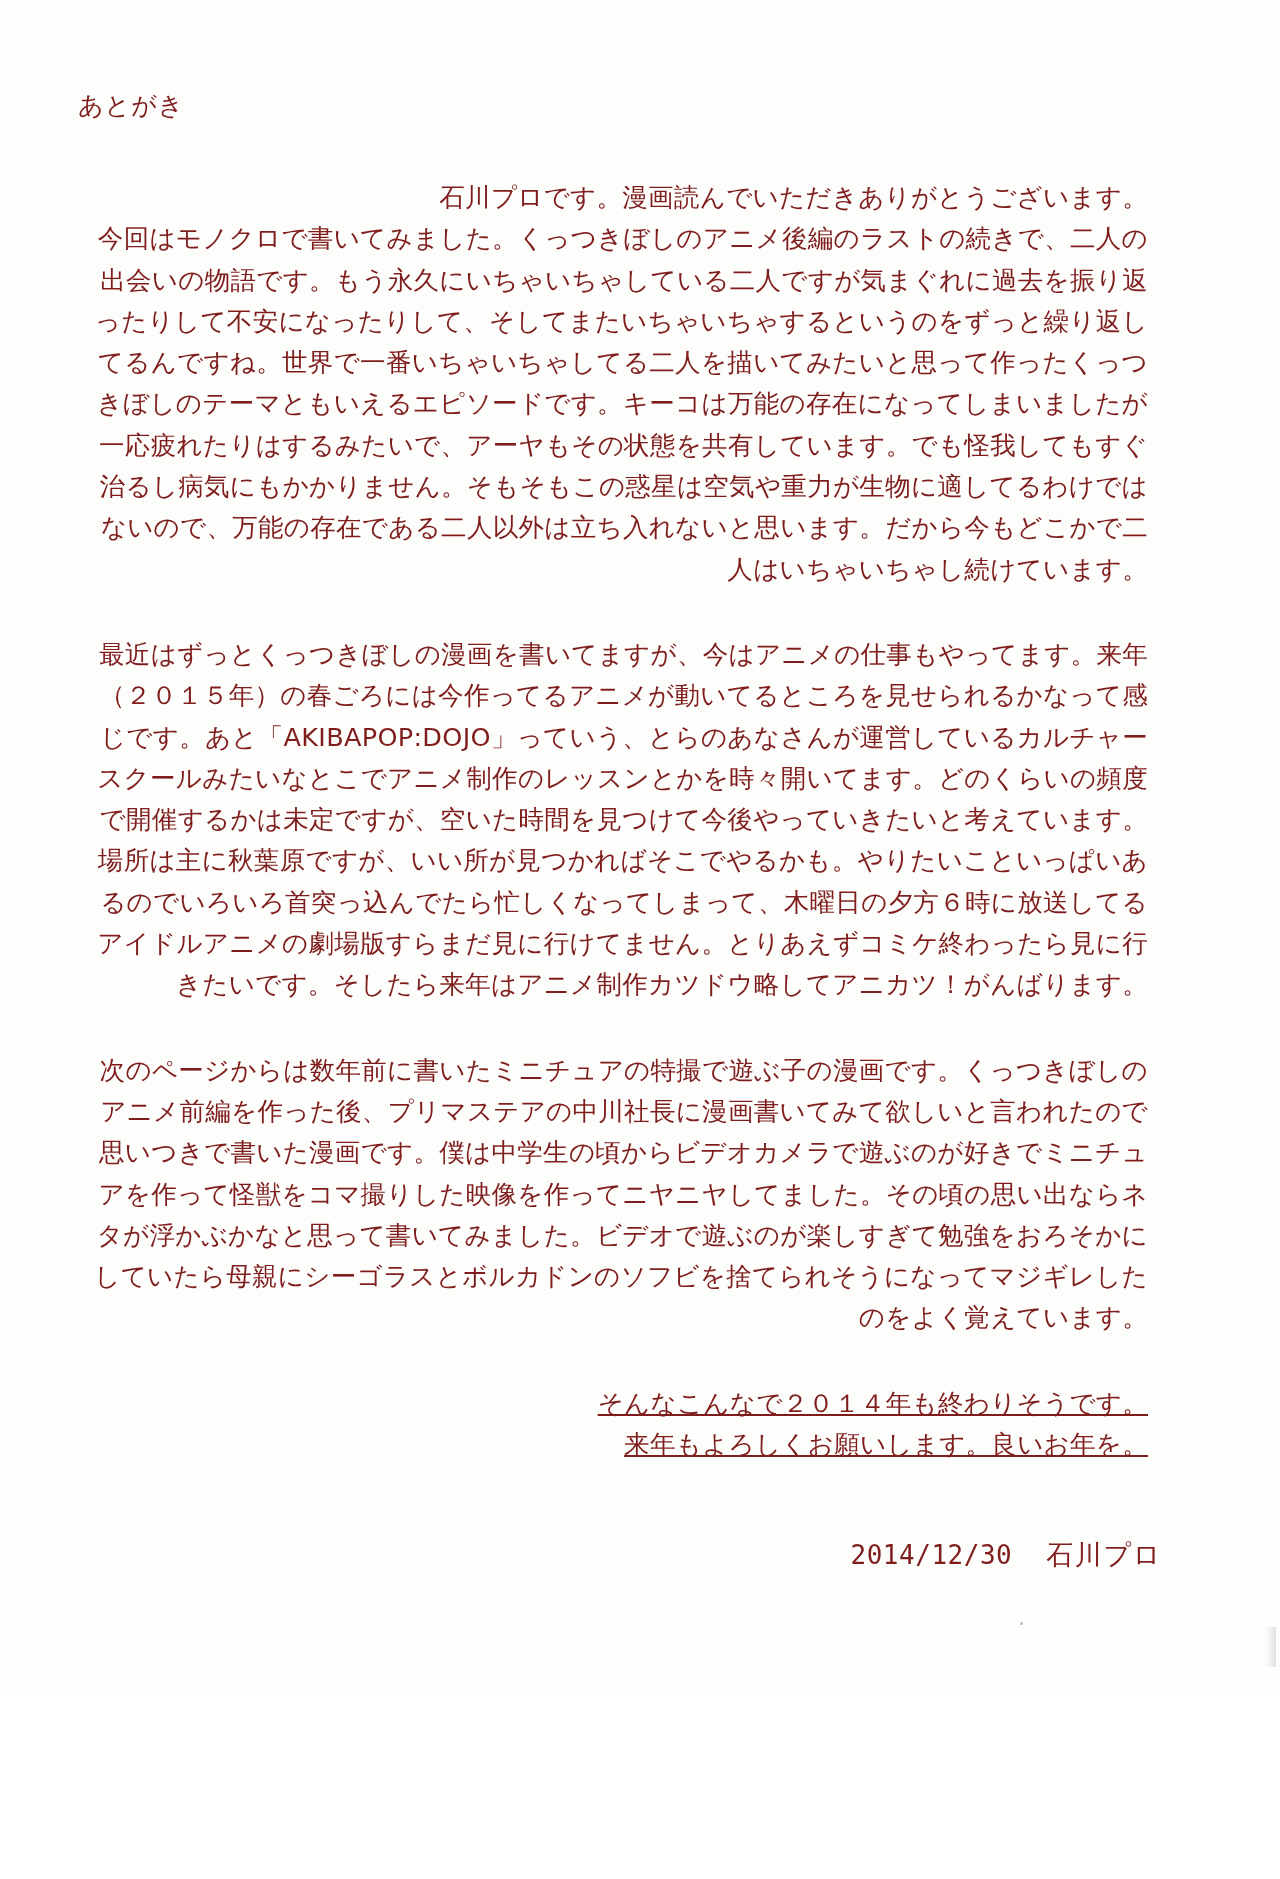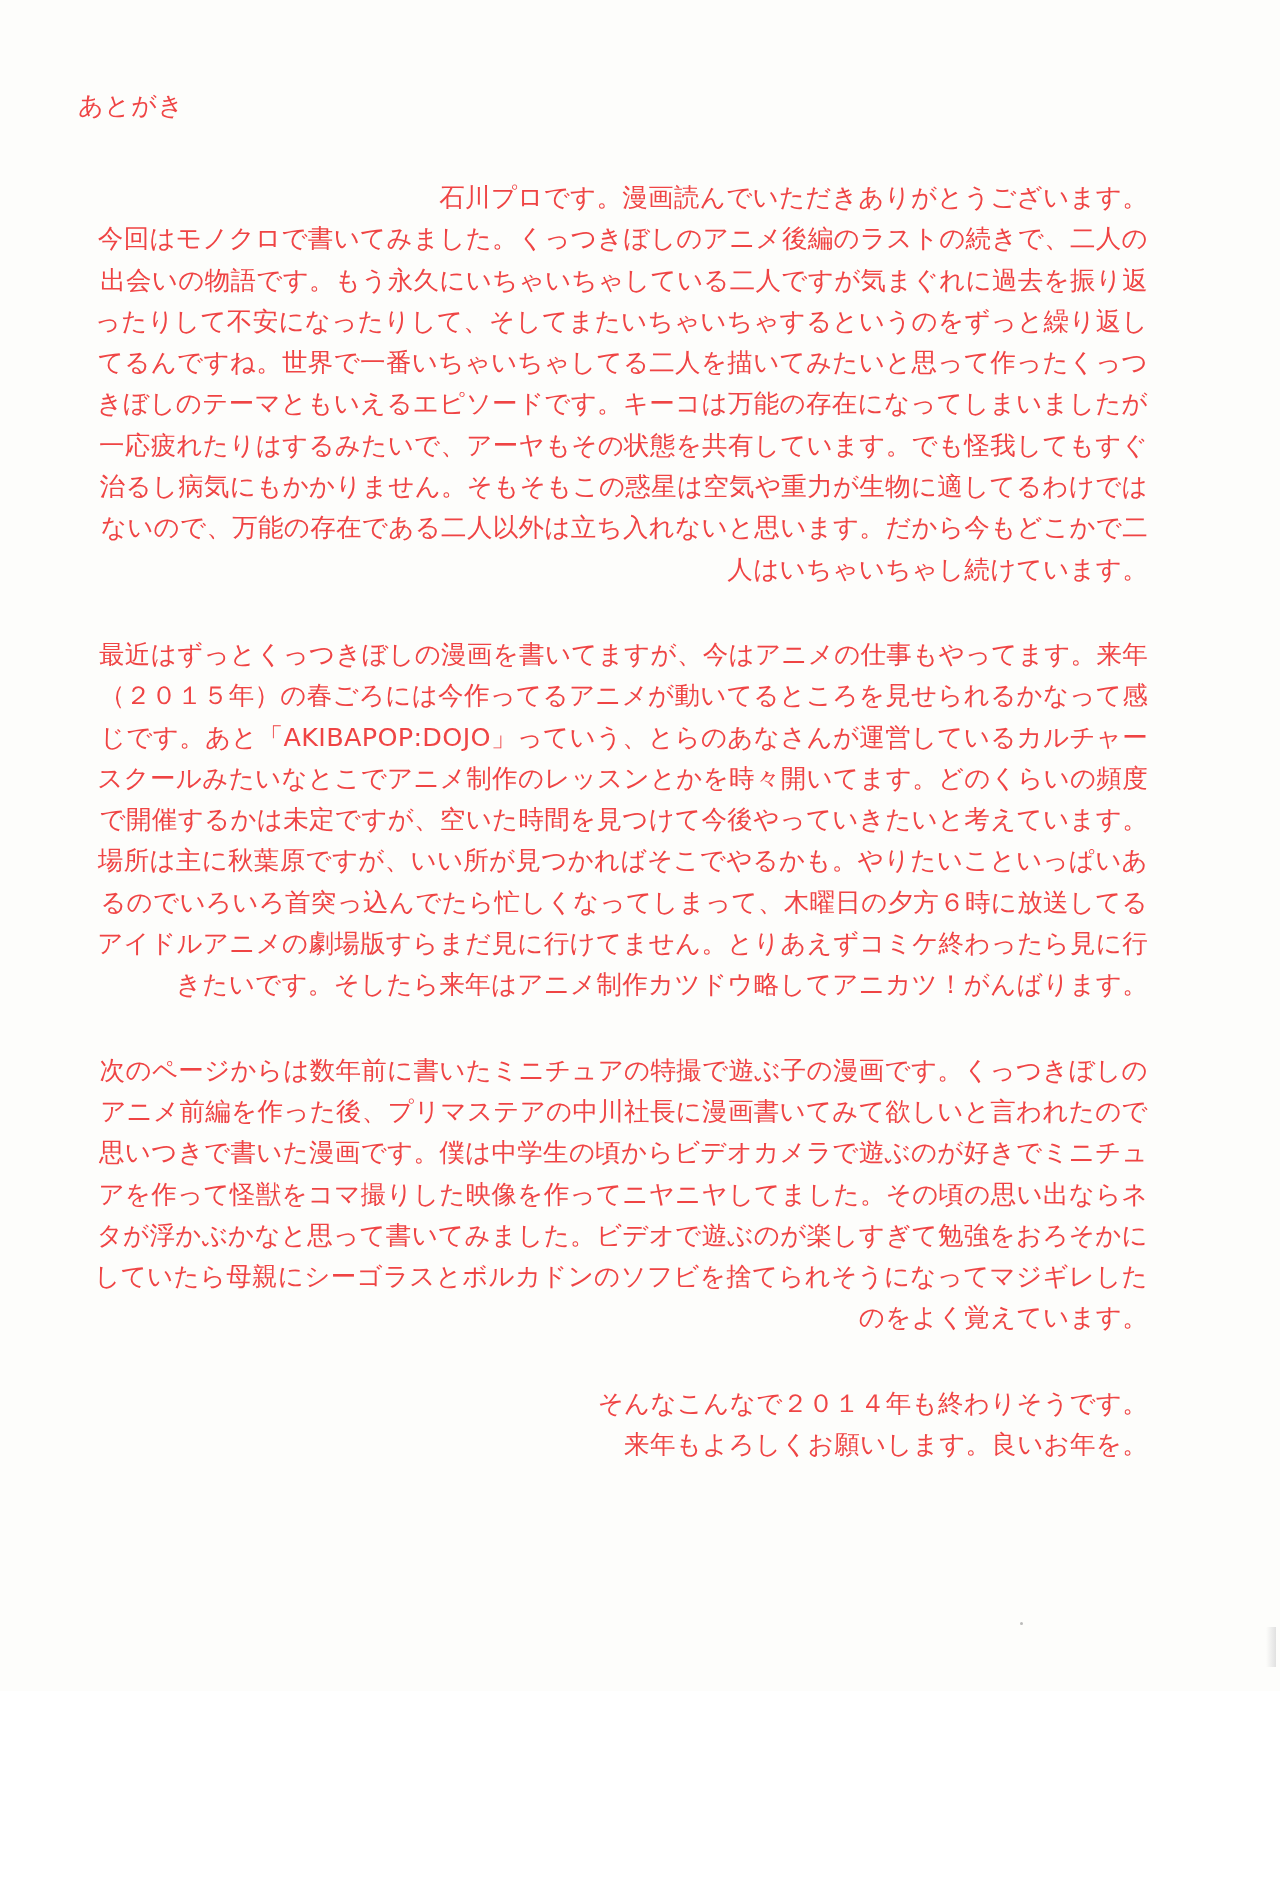--- a/index.html
+++ b/index.html
@@ -8,21 +8,21 @@
     background: #ffffff;
   }
   .page {
     position: relative;
     width: 1280px;
     height: 1691px;
     background: #fdfdfb;
     box-sizing: border-box;
     overflow: hidden;
     font-family: "DejaVu Sans", "Liberation Sans", sans-serif;
-    color: #ef4444;
+    color: #7f1d1d;
   }
   .content {
     position: absolute;
     left: 78px;
     top: 88px;
     width: 1070px;
   }
   .heading {
     font-size: 25px;
     line-height: 1.4;
@@ -34,20 +34,21 @@
     font-size: 25.5px;
     line-height: 1.62;
     letter-spacing: 0.012em;
     margin: 0 0 44px 0;
     text-align: right;
     white-space: pre-wrap;
     word-break: break-all;
   }
   .para.last {
     margin-bottom: 8px;
+    text-decoration: underline;
   }
   .signature {
     position: absolute;
     right: 118px;
     bottom: 118px;
     font-size: 27px;
     letter-spacing: 0.06em;
     white-space: nowrap;
   }
   .signature .date {
@@ -86,16 +87,19 @@
     <h1 class="heading">あとがき</h1>
 
     <p class="para">石川プロです。漫画読んでいただきありがとうございます。
 今回はモノクロで書いてみました。くっつきぼしのアニメ後編のラストの続きで、二人の出会いの物語です。もう永久にいちゃいちゃしている二人ですが気まぐれに過去を振り返ったりして不安になったりして、そしてまたいちゃいちゃするというのをずっと繰り返してるんですね。世界で一番いちゃいちゃしてる二人を描いてみたいと思って作ったくっつきぼしのテーマともいえるエピソードです。キーコは万能の存在になってしまいましたが一応疲れたりはするみたいで、アーヤもその状態を共有しています。でも怪我してもすぐ治るし病気にもかかりません。そもそもこの惑星は空気や重力が生物に適してるわけではないので、万能の存在である二人以外は立ち入れないと思います。だから今もどこかで二人はいちゃいちゃし続けています。</p>
     <p class="para">最近はずっとくっつきぼしの漫画を書いてますが、今はアニメの仕事もやってます。来年（２０１５年）の春ごろには今作ってるアニメが動いてるところを見せられるかなって感じです。あと「AKIBAPOP:DOJO」っていう、とらのあなさんが運営しているカルチャースクールみたいなとこでアニメ制作のレッスンとかを時々開いてます。どのくらいの頻度で開催するかは未定ですが、空いた時間を見つけて今後やっていきたいと考えています。場所は主に秋葉原ですが、いい所が見つかればそこでやるかも。やりたいこといっぱいあるのでいろいろ首突っ込んでたら忙しくなってしまって、木曜日の夕方６時に放送してるアイドルアニメの劇場版すらまだ見に行けてません。とりあえずコミケ終わったら見に行きたいです。そしたら来年はアニメ制作カツドウ略してアニカツ！がんばります。</p>
     <p class="para">次のページからは数年前に書いたミニチュアの特撮で遊ぶ子の漫画です。くっつきぼしのアニメ前編を作った後、プリマステアの中川社長に漫画書いてみて欲しいと言われたので思いつきで書いた漫画です。僕は中学生の頃からビデオカメラで遊ぶのが好きでミニチュアを作って怪獣をコマ撮りした映像を作ってニヤニヤしてました。その頃の思い出ならネタが浮かぶかなと思って書いてみました。ビデオで遊ぶのが楽しすぎて勉強をおろそかにしていたら母親にシーゴラスとボルカドンのソフビを捨てられそうになってマジギレしたのをよく覚えています。</p>
     <p class="para last">そんなこんなで２０１４年も終わりそうです。
 来年もよろしくお願いします。良いお年を。</p>
   </div>
 
+  <div class="signature">
+    <span class="date">2014/12/30</span><span class="name">石川プロ</span>
+  </div>
 
   <div class="speck" style="left:1020px; top:1622px;"></div>
   <div class="page-edge"></div>
 </div>
 
 </body></html>

